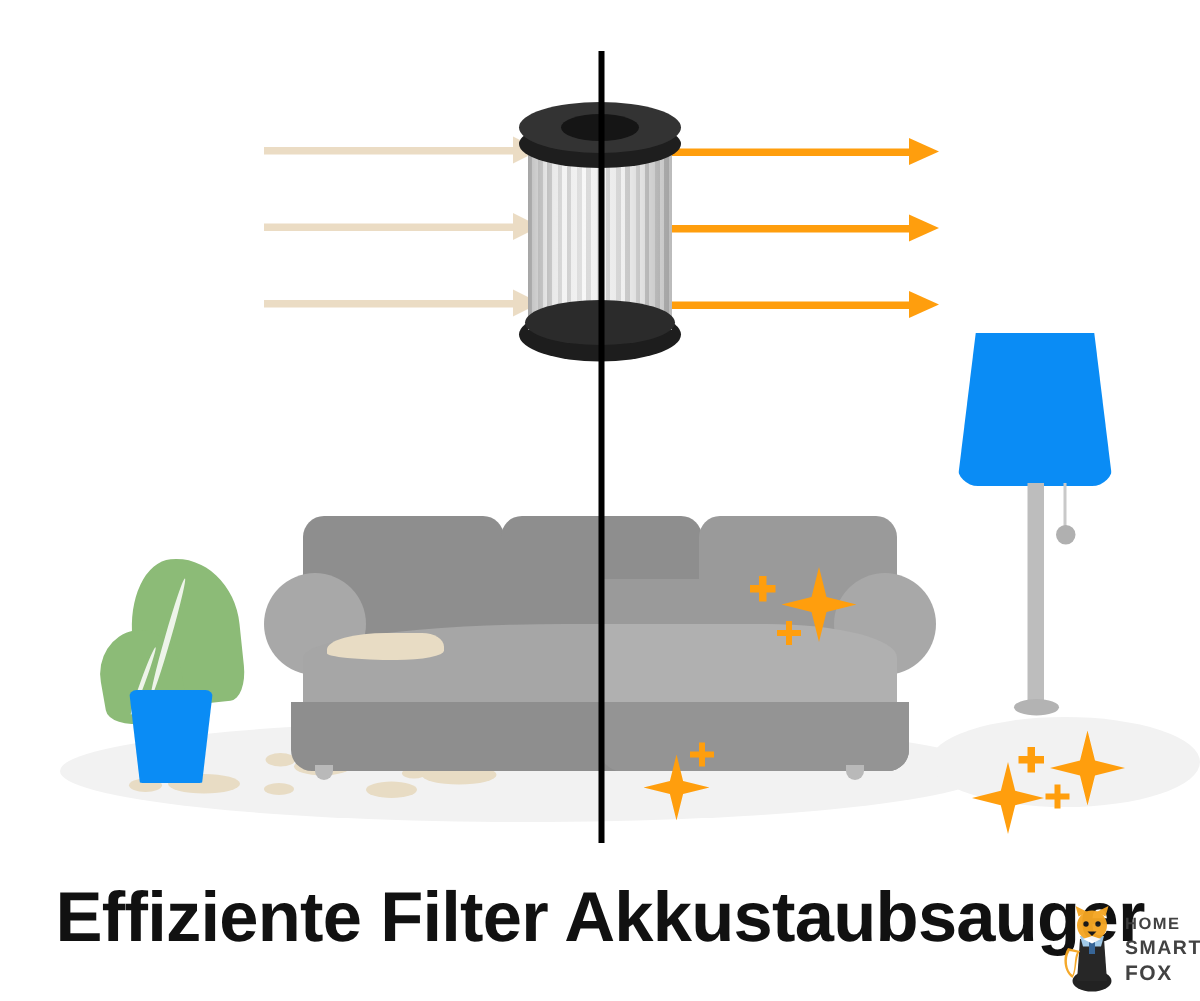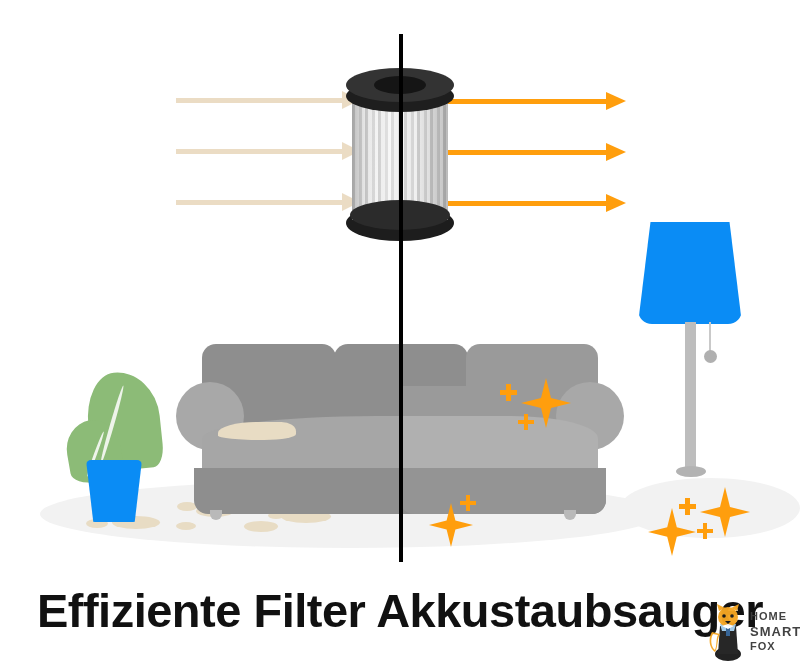--- a/index.html
+++ b/index.html
@@ -211,21 +211,21 @@
   }
 
   
   #watermark{left:706px;top:604px;width:92px;height:58px;opacity:.96;}
   .wm-text{
     position:absolute;color:#3b3b3b;font-weight:bold;
     font-family:"Liberation Sans", sans-serif;
   }
   #wm-smart{left:44px;top:6px;font-size:11px;letter-spacing:1px;}
   #wm-home{left:44px;top:20px;font-size:13px;letter-spacing:1px;}
-  #wm-fox{left:44px;top:36px;font-size:11px;letter-spacing:1px;}
+  #wm-fox{left:44px;top:36px;font-size:14px;letter-spacing:1px;}
 </style>
 </head>
 <body>
 
 <div id="stage">
 
   <div class="layer" id="floor-shadow"></div>
   <div class="layer" id="lamp-floor-shadow"></div>
 
   <div class="layer dust" style="left:86px;top:519px;width:22px;height:9px;"></div>

